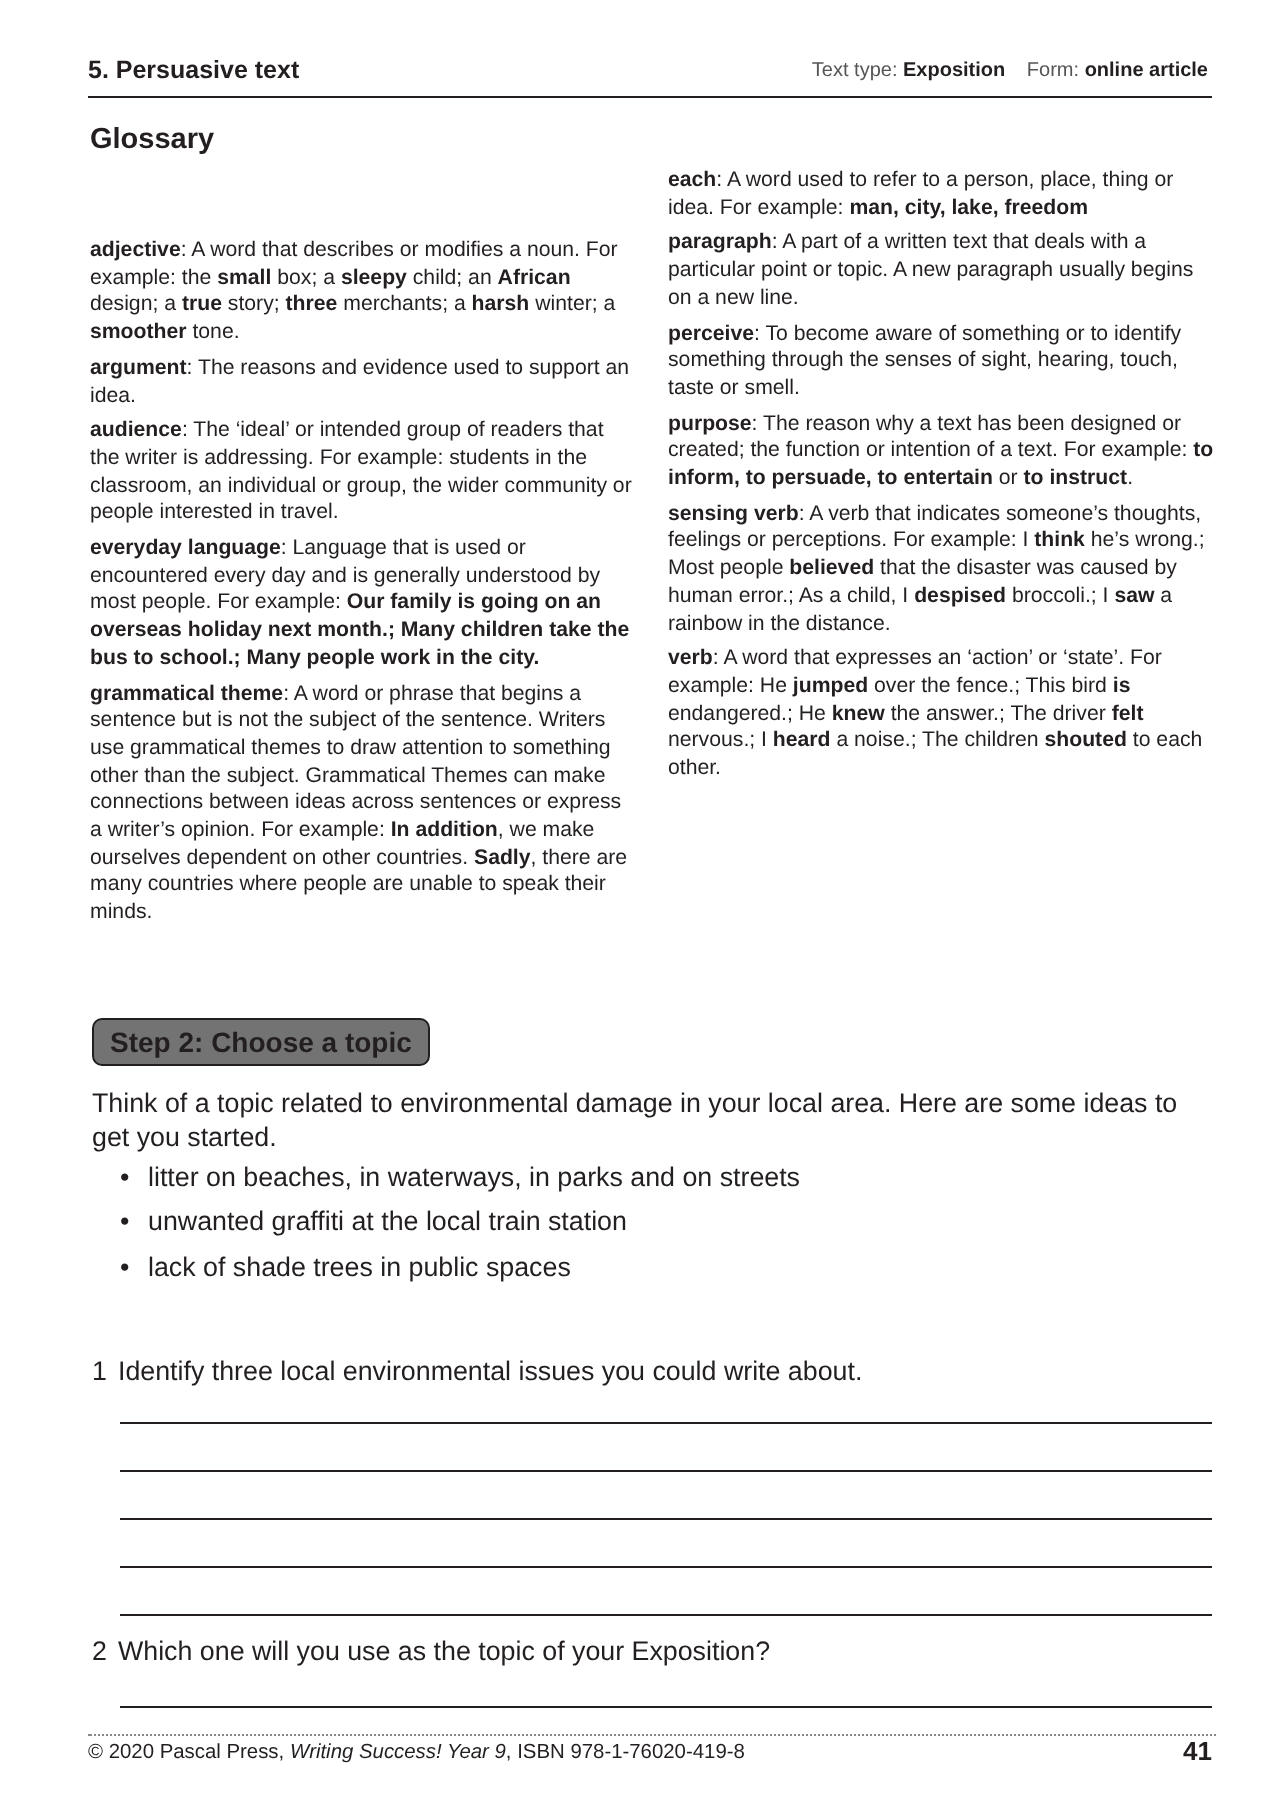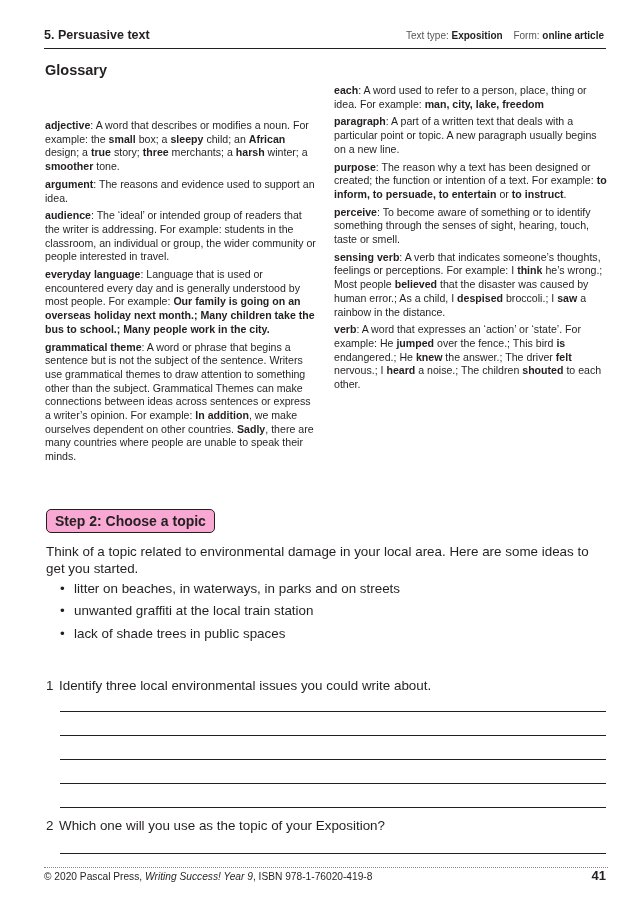--- a/index.html
+++ b/index.html
@@ -11,21 +11,21 @@
   .header .meta .gap { display: inline-block; width: 8px; }
 
   .glossary-title { position: absolute; left: 45px; top: 62px; font-size: 14.5px; font-weight: bold; font-family: "Liberation Sans", sans-serif; }
   .col { position: absolute; font-size: 10.6px; line-height: 13.7px; font-family: "Liberation Sans", sans-serif; }
   .col.left { left: 45px; top: 84px; width: 272px; margin-top: 35px; }
   .col.right { left: 334px; top: 84px; width: 274px; }
   .entry { margin: 0 0 4px 0; }
   .entry .term { font-weight: bold; }
   .entry b { font-weight: bold; }
 
-  .step-box { position: absolute; left: 46px; top: 509px; height: 22px; padding: 0 8px; border: 1.5px solid #231f20; border-radius: 5px; background: #f9a8d4; font-size: 14px; font-weight: bold; line-height: 22px; }
+  .step-box { position: absolute; left: 46px; top: 509px; height: 22px; padding: 0 8px; border: 1.5px solid #231f20; border-radius: 5px; background: #737373; font-size: 14px; font-weight: bold; line-height: 22px; }
   .intro { position: absolute; left: 46px; top: 543px; width: 560px; font-size: 13.4px; line-height: 17px; }
   .ideas { position: absolute; left: 60px; top: 580px; margin: 0; padding: 0; list-style: none; font-size: 13.4px; }
   .ideas li { height: 22.3px; line-height: 18px; }
   .ideas .bullet { display: inline-block; width: 14px; }
   .q { position: absolute; left: 46px; font-size: 13.4px; }
   .q .num { display: inline-block; width: 13px; }
   .q1 { top: 678px; }
   .q2 { top: 818px; }
   .answer-line { position: absolute; left: 60px; width: 546px; border-top: 1.2px solid #231f20; }
 
@@ -51,22 +51,22 @@
 <div class="col left" id="gl-left">
     <div class="entry"><span class="term">adjective</span>: A word that describes or modifies a noun. For example: the <b>small</b> box; a <b>sleepy</b> child; an <b>African</b> design; a <b>true</b> story; <b>three</b> merchants; a <b>harsh</b> winter; a <b>smoother</b> tone.</div>
     <div class="entry"><span class="term">argument</span>: The reasons and evidence used to support an idea.</div>
     <div class="entry"><span class="term">audience</span>: The ‘ideal’ or intended group of readers that the writer is addressing. For example: students in the classroom, an individual or group, the wider community or people interested in travel.</div>
     <div class="entry"><span class="term">everyday language</span>: Language that is used or encountered every day and is generally understood by most people. For example: <b>Our family is going on an overseas holiday next month.; Many children take the bus to school.; Many people work in the city.</b></div>
     <div class="entry"><span class="term">grammatical theme</span>: A word or phrase that begins a sentence but is not the subject of the sentence. Writers use grammatical themes to draw attention to something other than the subject. Grammatical Themes can make connections between ideas across sentences or express a writer’s opinion. For example: <b>In addition</b>, we make ourselves dependent on other countries. <b>Sadly</b>, there are many countries where people are unable to speak their minds.</div>
   </div>
 <div class="col right" id="gl-right">
     <div class="entry"><span class="term">each</span>: A word used to refer to a person, place, thing or idea. For example: <b>man, city, lake, freedom</b></div>
     <div class="entry"><span class="term">paragraph</span>: A part of a written text that deals with a particular point or topic. A new paragraph usually begins on a new line.</div>
+    <div class="entry"><span class="term">perceive</span>: To become aware of something or to identify something through the senses of sight, hearing, touch, taste or smell.</div>
     <div class="entry"><span class="term">purpose</span>: The reason why a text has been designed or created; the function or intention of a text. For example: <b>to inform, to persuade, to entertain</b> or <b>to instruct</b>.</div>
-    <div class="entry"><span class="term">perceive</span>: To become aware of something or to identify something through the senses of sight, hearing, touch, taste or smell.</div>
     <div class="entry"><span class="term">sensing verb</span>: A verb that indicates someone’s thoughts, feelings or perceptions. For example: I <b>think</b> he’s wrong.; Most people <b>believed</b> that the disaster was caused by human error.; As a child, I <b>despised</b> broccoli.; I <b>saw</b> a rainbow in the distance.</div>
     <div class="entry"><span class="term">verb</span>: A word that expresses an ‘action’ or ‘state’. For example: He <b>jumped</b> over the fence.; This bird <b>is</b> endangered.; He <b>knew</b> the answer.; The driver <b>felt</b> nervous.; I <b>heard</b> a noise.; The children <b>shouted</b> to each other.</div>
   </div>
 
 <div class="step-box">Step 2: Choose a topic</div>
 <div class="intro">Think of a topic related to environmental damage in your local area. Here are some ideas to get you started.</div>
 
 <ul class="ideas">
   <li><span class="bullet">•</span><span>litter on beaches, in waterways, in parks and on streets</span></li>
   <li><span class="bullet">•</span><span>unwanted graffiti at the local train station</span></li>

